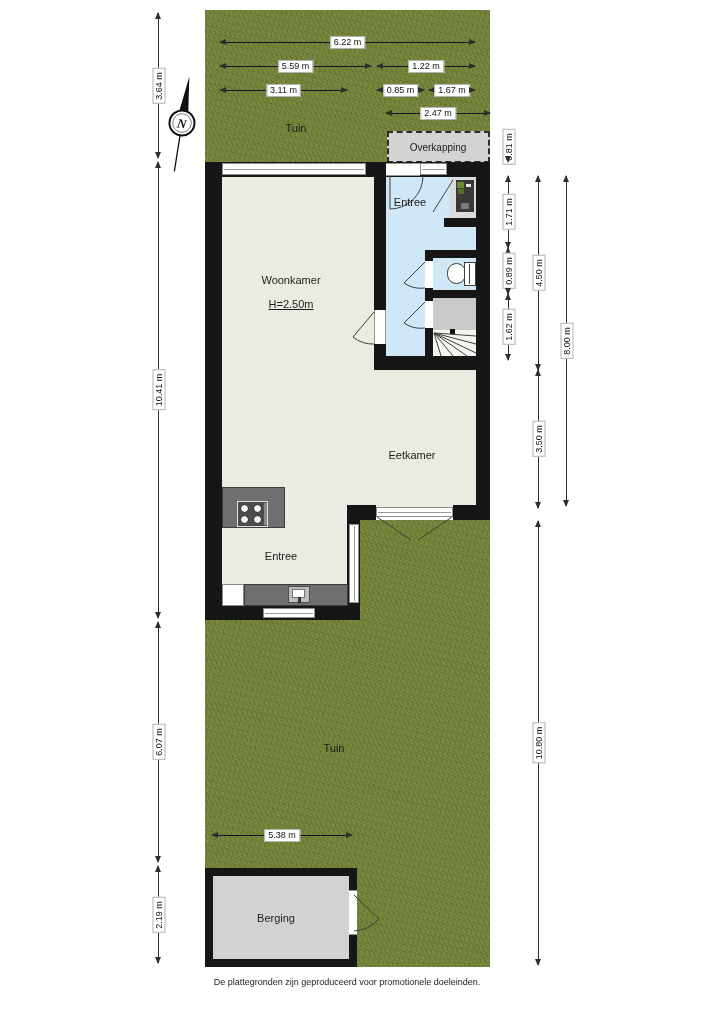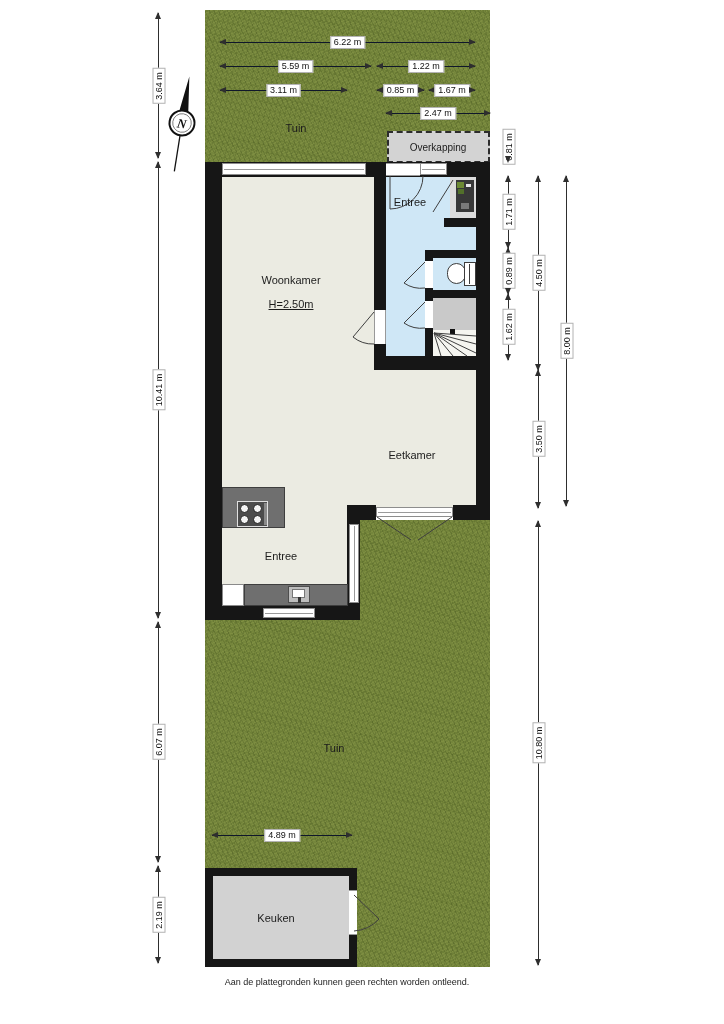--- a/index.html
+++ b/index.html
@@ -166,21 +166,21 @@
   </svg>
 
   <div class="abs room-label" style="left:296px;top:128px;">Tuin</div>
   <div class="abs room-label" style="left:438px;top:147px;font-size:10px;">Overkapping</div>
   <div class="abs room-label" style="left:410px;top:202px;">Entree</div>
   <div class="abs room-label" style="left:291px;top:280px;">Woonkamer</div>
   <div class="abs room-label" style="left:291px;top:304px;text-decoration:underline;">H=2.50m</div>
   <div class="abs room-label" style="left:412px;top:455px;">Eetkamer</div>
   <div class="abs room-label" style="left:281px;top:556px;">Entree</div>
   <div class="abs room-label" style="left:334px;top:748px;">Tuin</div>
-  <div class="abs room-label" style="left:276px;top:918px;">Keuken</div>
+  <div class="abs room-label" style="left:276px;top:918px;">Berging</div>
 
   <div class="dim dim-h" style="left:220px;top:42px;width:255px;">
       <span class="dim-label">6.22 m</span>
     </div>
   <div class="dim dim-h" style="left:220px;top:66px;width:151px;">
       <span class="dim-label">5.59 m</span>
     </div>
   <div class="dim dim-h" style="left:377px;top:66px;width:98px;">
       <span class="dim-label">1.22 m</span>
     </div>
@@ -191,21 +191,21 @@
       <span class="dim-label">0.85 m</span>
     </div>
   <div class="dim dim-h" style="left:429px;top:90px;width:46px;">
       <span class="dim-label">1.67 m</span>
     </div>
   <div class="dim dim-h" style="left:386px;top:113px;width:104px;">
       <span class="dim-label">2.47 m</span>
     </div>
 
   <div class="dim dim-h" style="left:212px;top:835px;width:140px;">
-      <span class="dim-label">4.89 m</span>
+      <span class="dim-label">5.38 m</span>
     </div>
 
   <div class="dim dim-v" style="left:158px;top:13px;height:145px;">
       <span class="dim-label">3.64 m</span>
     </div>
   <div class="dim dim-v" style="left:158px;top:162px;height:456px;">
       <span class="dim-label">10.41 m</span>
     </div>
   <div class="dim dim-v" style="left:158px;top:622px;height:240px;">
       <span class="dim-label">6.07 m</span>
@@ -233,16 +233,16 @@
       <span class="dim-label">3.50 m</span>
     </div>
   <div class="dim dim-v" style="left:538px;top:521px;height:444px;">
       <span class="dim-label">10.80 m</span>
     </div>
   <div class="dim dim-v" style="left:566px;top:176px;height:330px;">
       <span class="dim-label">8.00 m</span>
     </div>
 
   <div class="abs footer" style="left:122px;top:977px;width:450px;">
-    <div>Aan de plattegronden kunnen geen rechten worden ontleend.</div>
+    <div>De plattegronden zijn geproduceerd voor promotionele doeleinden.</div>
   </div>
 
 </div>
 
 </body></html>

